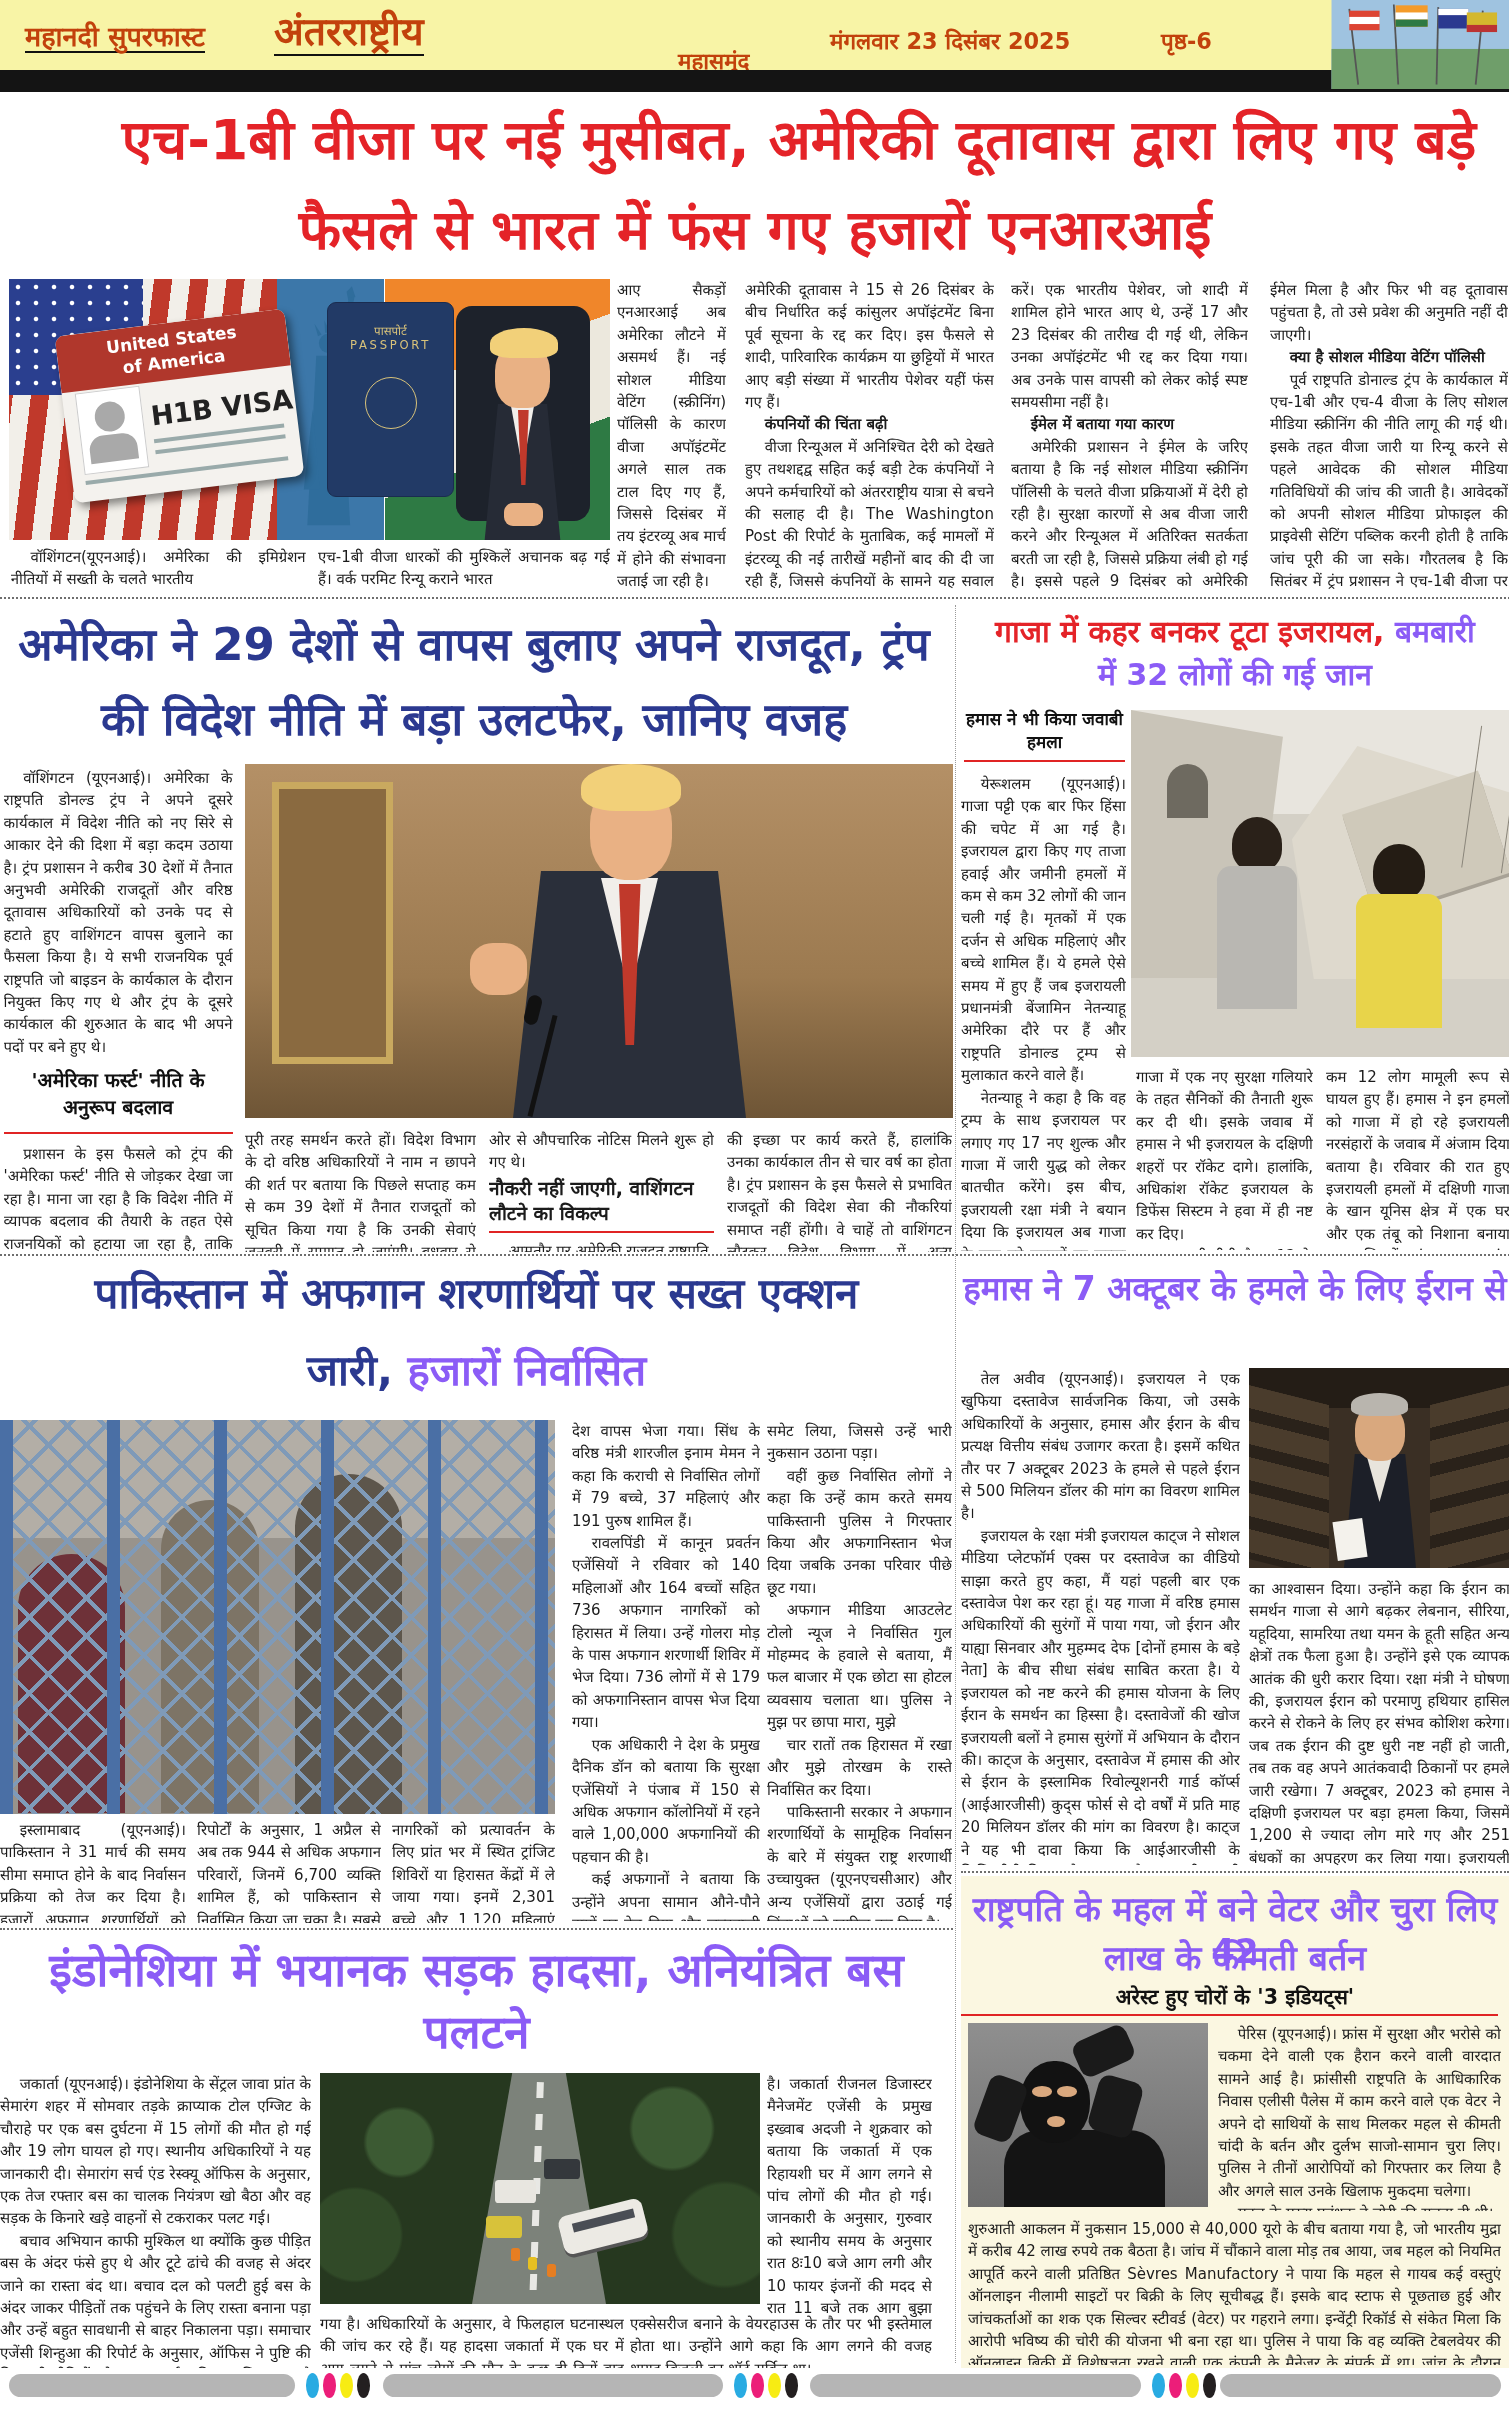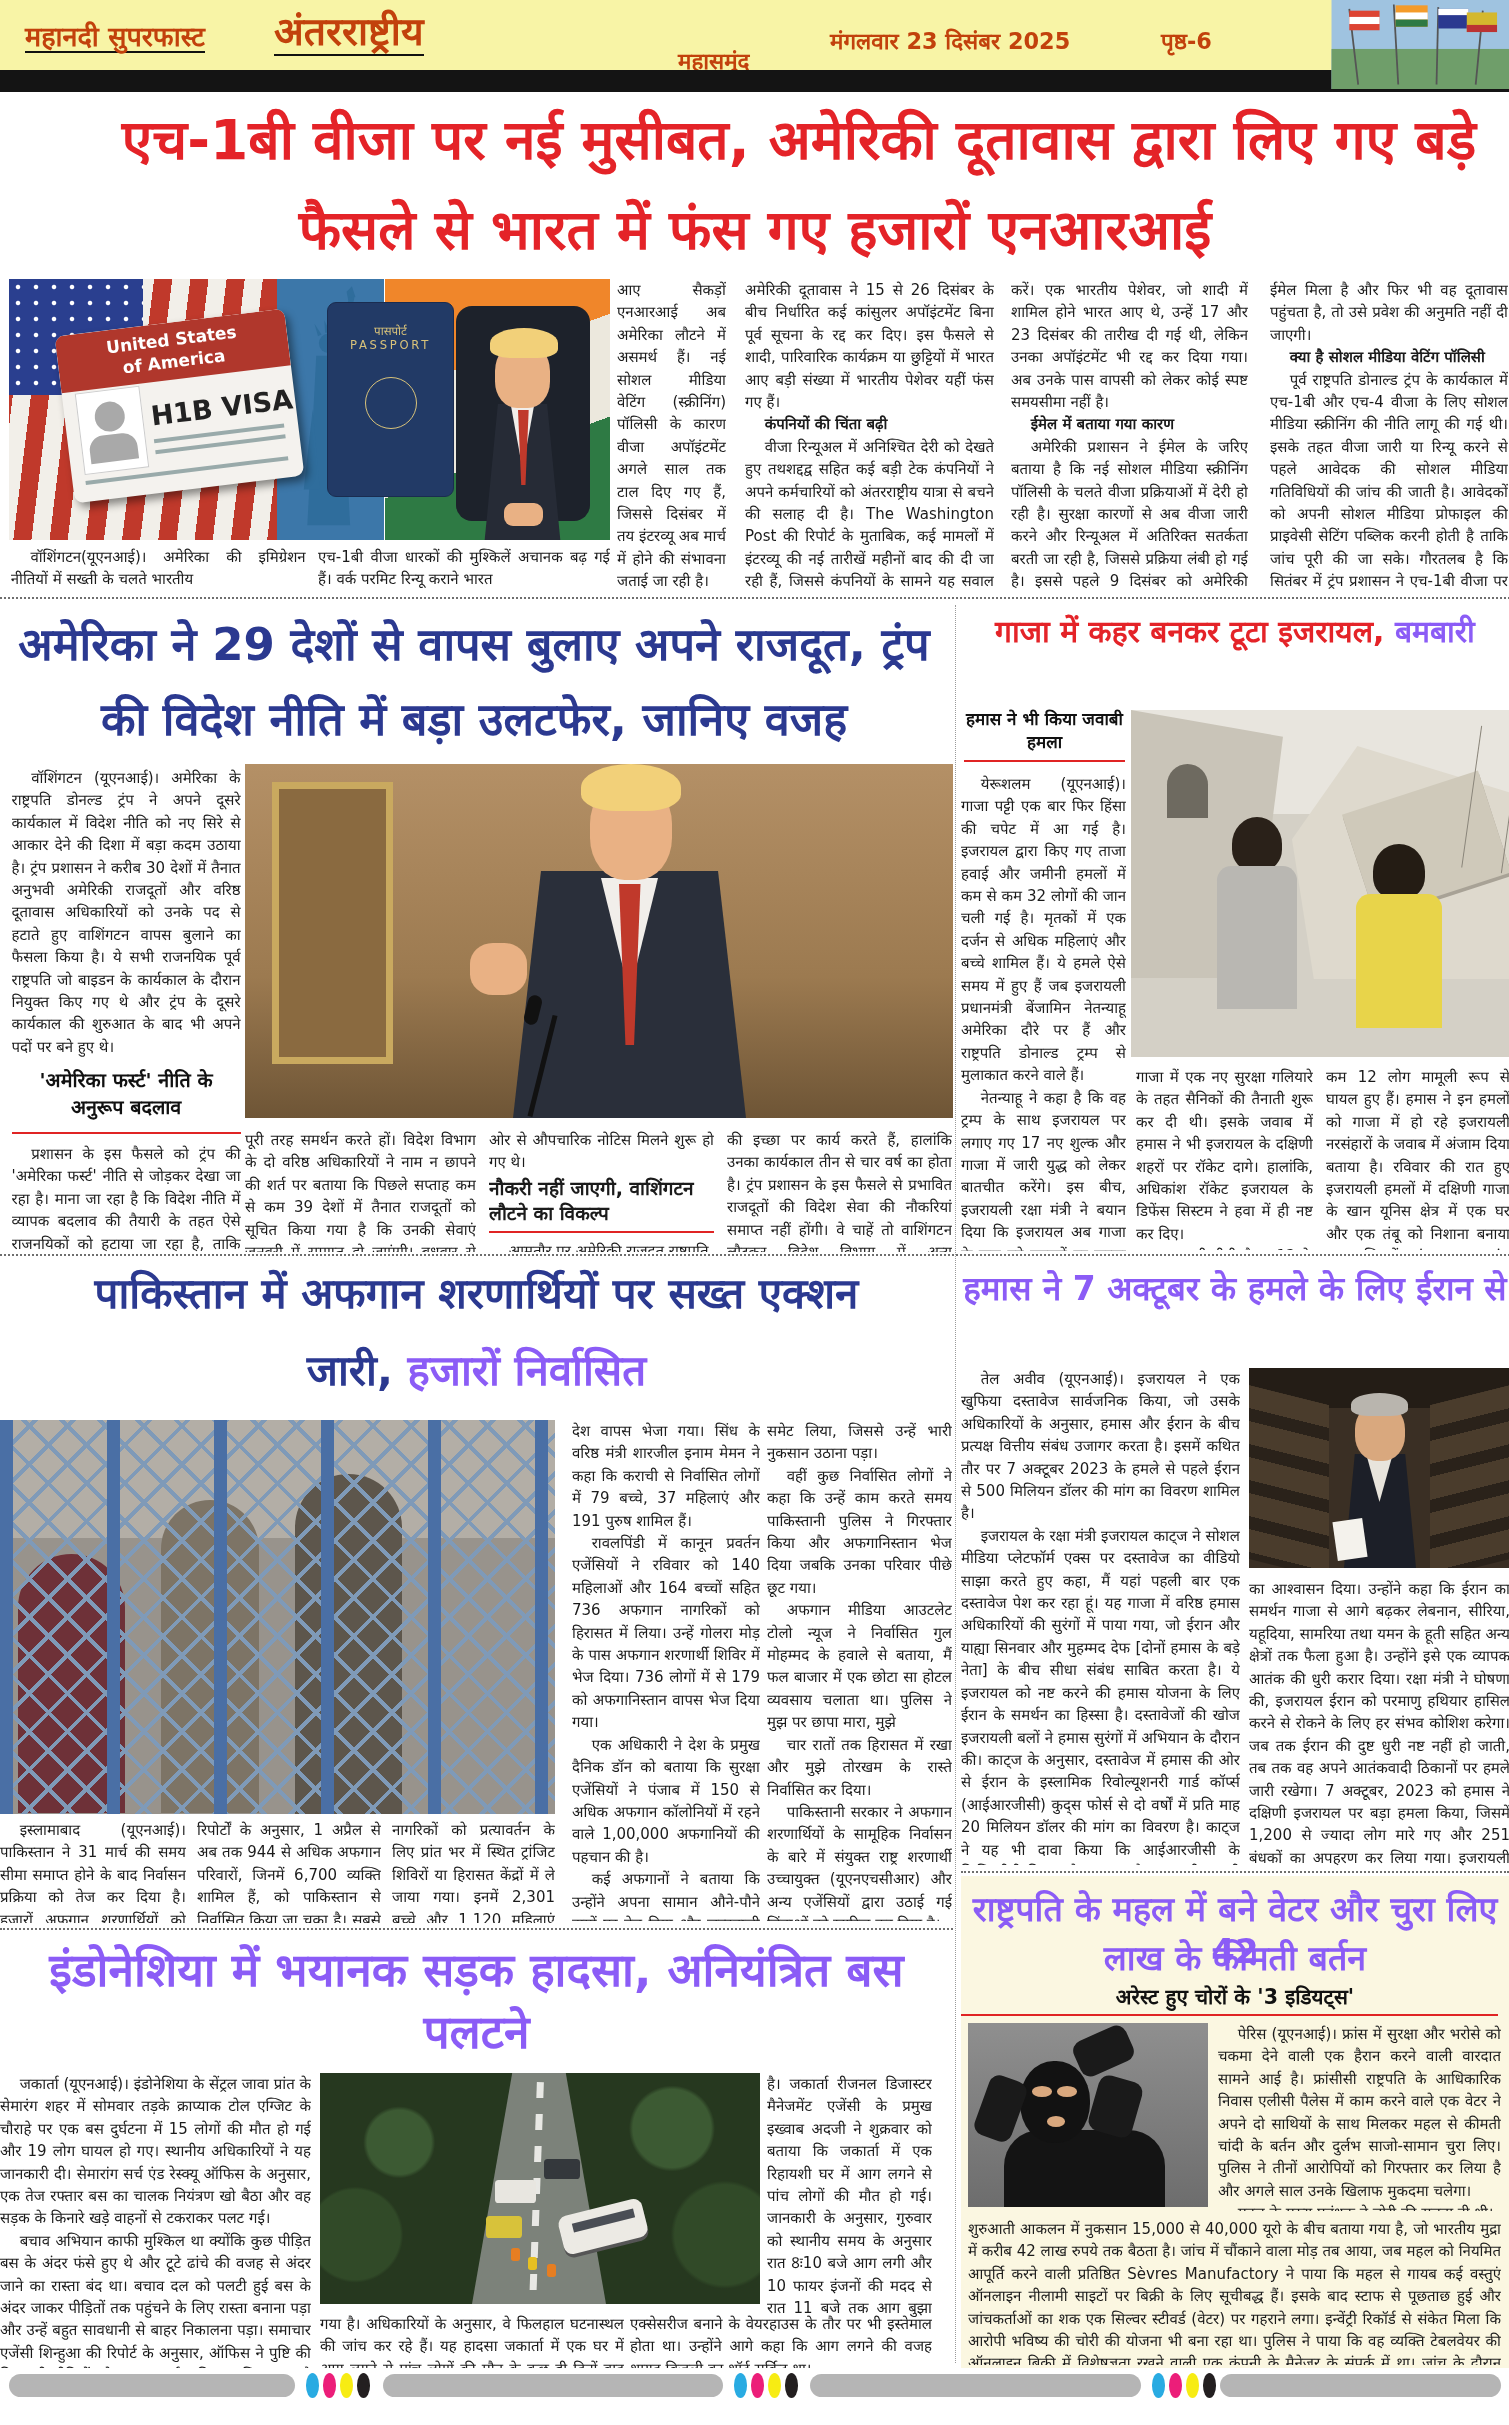--- a/index.html
+++ b/index.html
@@ -163,21 +163,21 @@
     <p class="insub" style="text-align:left;padding-left:19.7px;font-size:15px;">क्या है सोशल मीडिया वेटिंग पॉलिसी</p>
     <p>पूर्व राष्ट्रपति डोनाल्ड ट्रंप के कार्यकाल में एच-1बी और एच-4 वीजा के लिए सोशल मीडिया स्क्रीनिंग की नीति लागू की गई थी। इसके तहत वीजा जारी या रिन्यू करने से पहले आवेदक की सोशल मीडिया गतिविधियों की जांच की जाती है। आवेदकों को अपनी सोशल मीडिया प्रोफाइल की प्राइवेसी सेटिंग पब्लिक करनी होती है ताकि जांच पूरी की जा सके। गौरतलब है कि सितंबर में ट्रंप प्रशासन ने एच-1बी वीजा पर करीब 1 लाख डॉलर का शुल्क भी लागू किया था, जिससे यह वीजा पहले ही काफी महंगा हो चुका है।</p>
   </div>
 
   <div class="abs dotsep" style="left:0;top:597px;width:1510px;"></div>
   <div class="abs vrule" style="left:955px;top:605px;height:1758px;"></div>
 
   <div class="abs hl hl-blue" style="left:0;top:612px;width:948px;font-size:45px;">अमेरिका ने 29 देशों से वापस बुलाए अपने राजदूत, ट्रंप</div>
   <div class="abs hl hl-blue" style="left:0;top:687px;width:948px;font-size:45px;">की विदेश नीति में बड़ा उलटफेर, जानिए वजह</div>
 
-  <div class="abs bodycol" style="left:3.6px;top:767px;width:229px;height:485px;margin-left:8px;">
+  <div class="abs bodycol" style="left:3.6px;top:767px;width:229px;height:485px;">
     <p>वॉशिंगटन (यूएनआई)। अमेरिका के राष्ट्रपति डोनल्ड ट्रंप ने अपने दूसरे कार्यकाल में विदेश नीति को नए सिरे से आकार देने की दिशा में बड़ा कदम उठाया है। ट्रंप प्रशासन ने करीब 30 देशों में तैनात अनुभवी अमेरिकी राजदूतों और वरिष्ठ दूतावास अधिकारियों को उनके पद से हटाते हुए वाशिंगटन वापस बुलाने का फैसला किया है। ये सभी राजनयिक पूर्व राष्ट्रपति जो बाइडन के कार्यकाल के दौरान नियुक्त किए गए थे और ट्रंप के दूसरे कार्यकाल की शुरुआत के बाद भी अपने पदों पर बने हुए थे।</p>
     <div class="subcenter redrule" style="font-size:19.7px;line-height:27px;padding:9px 0 10.7px;">'अमेरिका फर्स्ट' नीति के अनुरूप बदलाव</div>
     <p style="margin-top:9px;">प्रशासन के इस फैसले को ट्रंप की 'अमेरिका फर्स्ट' नीति से जोड़कर देखा जा रहा है। माना जा रहा है कि विदेश नीति में व्यापक बदलाव की तैयारी के तहत ऐसे राजनयिकों को हटाया जा रहा है, ताकि उनकी जगह उन अधिकारियों को नियुक्त किया जा सके, जो राष्ट्रपति की प्राथमिकताओं और नीतिगत दृष्टिकोण का</p>
   </div>
 
   <div class="abs photo" style="left:245px;top:764px;width:708px;height:354px;background:linear-gradient(180deg,#b49066 0%,#9c7a50 60%,#6e5536 100%);">
     <div class="abs" style="left:27px;top:18px;width:107px;height:268px;background:#8a6a40;border:7.2px solid #c9a95f;"></div>
     <div class="abs" style="left:268px;top:107px;width:233px;height:247px;background:#2a2f3a;clip-path:polygon(12% 0,88% 0,100% 100%,0 100%);"></div>
     <div class="abs" style="left:356px;top:114px;width:57px;height:116px;background:#f1eeea;clip-path:polygon(0 0,100% 0,50% 100%);"></div>
     <div class="abs" style="left:374px;top:120px;width:21.5px;height:161px;background:#c0392b;clip-path:polygon(0 0,100% 0,70% 100%,30% 100%);"></div>
@@ -196,20 +196,21 @@
     <div class="insub redrule" style="font-size:19px;line-height:25px;padding-bottom:5.4px;text-align:left;">नौकरी नहीं जाएगी, वाशिंगटन लौटने का विकल्प</div>
     <p style="margin-top:7.2px;">आमतौर पर अमेरिकी राजदूत राष्ट्रपति</p>
   </div>
   <div class="abs bodycol" style="left:727px;top:1129px;width:225px;height:123px;">
     <p class="ni">की इच्छा पर कार्य करते हैं, हालांकि उनका कार्यकाल तीन से चार वर्ष का होता है। ट्रंप प्रशासन के इस फैसले से प्रभावित राजदूतों की विदेश सेवा की नौकरियां समाप्त नहीं होंगी। वे चाहें तो वाशिंगटन लौटकर विदेश विभाग में अन्य जिम्मेदारियां संभाल सकते हैं।</p>
   </div>
 
   <div class="abs hl" style="left:961px;top:610px;width:548px;font-size:30px;">
     <span class="hl-red">गाजा में कहर बनकर टूटा इजरायल,</span><span class="hl-blk"> बमबारी</span>
   </div>
+  <div class="abs hl hl-blk" style="left:961px;top:653px;width:548px;font-size:30px;">में 32 लोगों की गई जान</div>
   <div class="abs subcenter" style="left:962px;top:708px;width:165px;font-size:17px;line-height:23px;">हमास ने भी किया जवाबी हमला</div>
   <div class="abs" style="left:964px;top:760px;width:161px;border-bottom:2.7px solid #e02424;"></div>
 
   <div class="abs bodycol" style="left:961px;top:773px;width:165px;height:478px;">
     <p>येरूशलम (यूएनआई)। गाजा पट्टी एक बार फिर हिंसा की चपेट में आ गई है। इजरायल द्वारा किए गए ताजा हवाई और जमीनी हमलों में कम से कम 32 लोगों की जान चली गई है। मृतकों में एक दर्जन से अधिक महिलाएं और बच्चे शामिल हैं। ये हमले ऐसे समय में हुए हैं जब इजरायली प्रधानमंत्री बेंजामिन नेतन्याहू अमेरिका दौरे पर हैं और राष्ट्रपति डोनाल्ड ट्रम्प से मुलाकात करने वाले हैं।</p>
     <p>नेतन्याहू ने कहा है कि वह ट्रम्प के साथ इजरायल पर लगाए गए 17 नए शुल्क और गाजा में जारी युद्ध को लेकर बातचीत करेंगे। इस बीच, इजरायली रक्षा मंत्री ने बयान दिया कि इजरायल अब गाजा के कुछ बड़े इलाकों पर कब्जा करके उन्हें सुरक्षा क्षेत्र में तब्दील करेगा। इजरायल ने हाल ही में हमास के साथ युद्धविराम तोड़ दिया था और</p>
   </div>
 
   <div class="abs photo" style="left:1131px;top:710px;width:379px;height:347px;background:linear-gradient(180deg,#e8e5de 0 30%,#d4d0c6 30% 100%);">
     <div class="abs" style="left:0;top:0;width:152px;height:268px;background:#c9c4b8;clip-path:polygon(0 0,100% 10%,80% 100%,0 100%);"></div>

